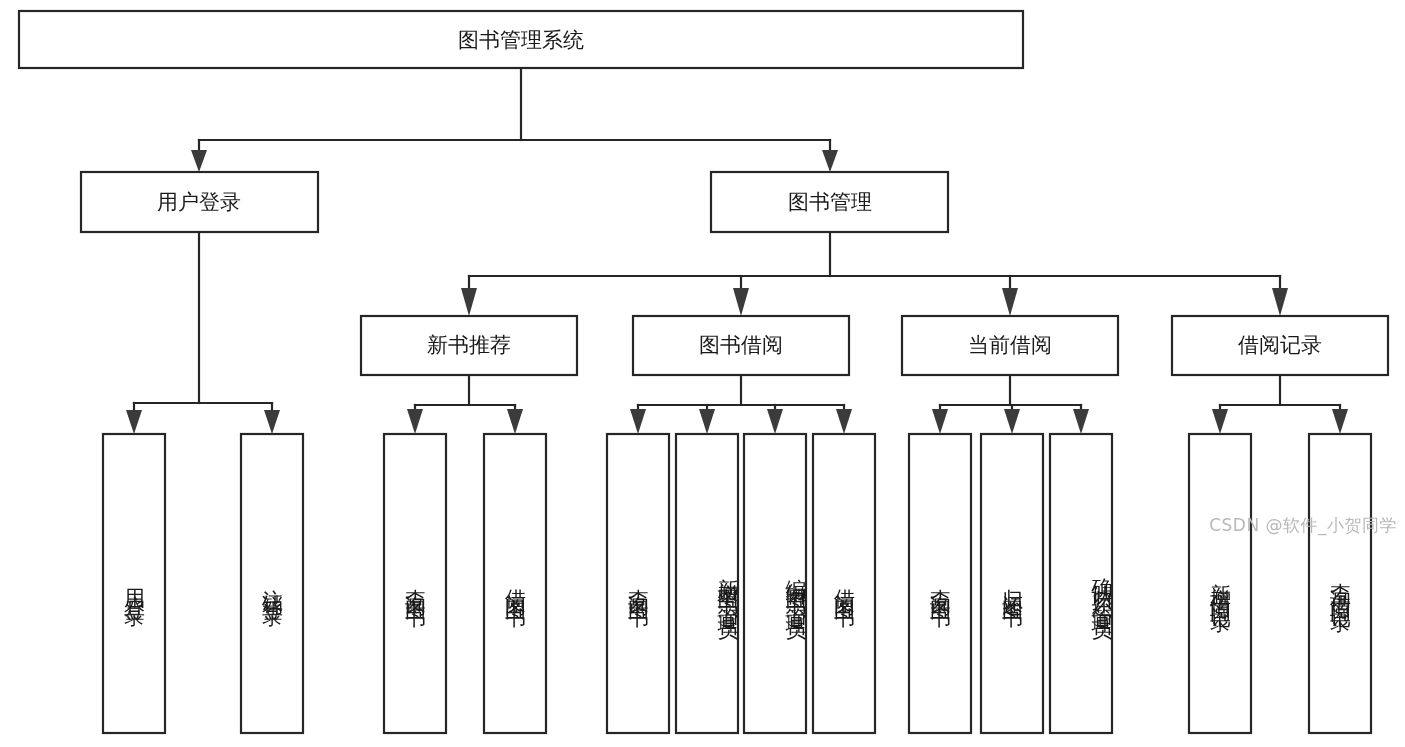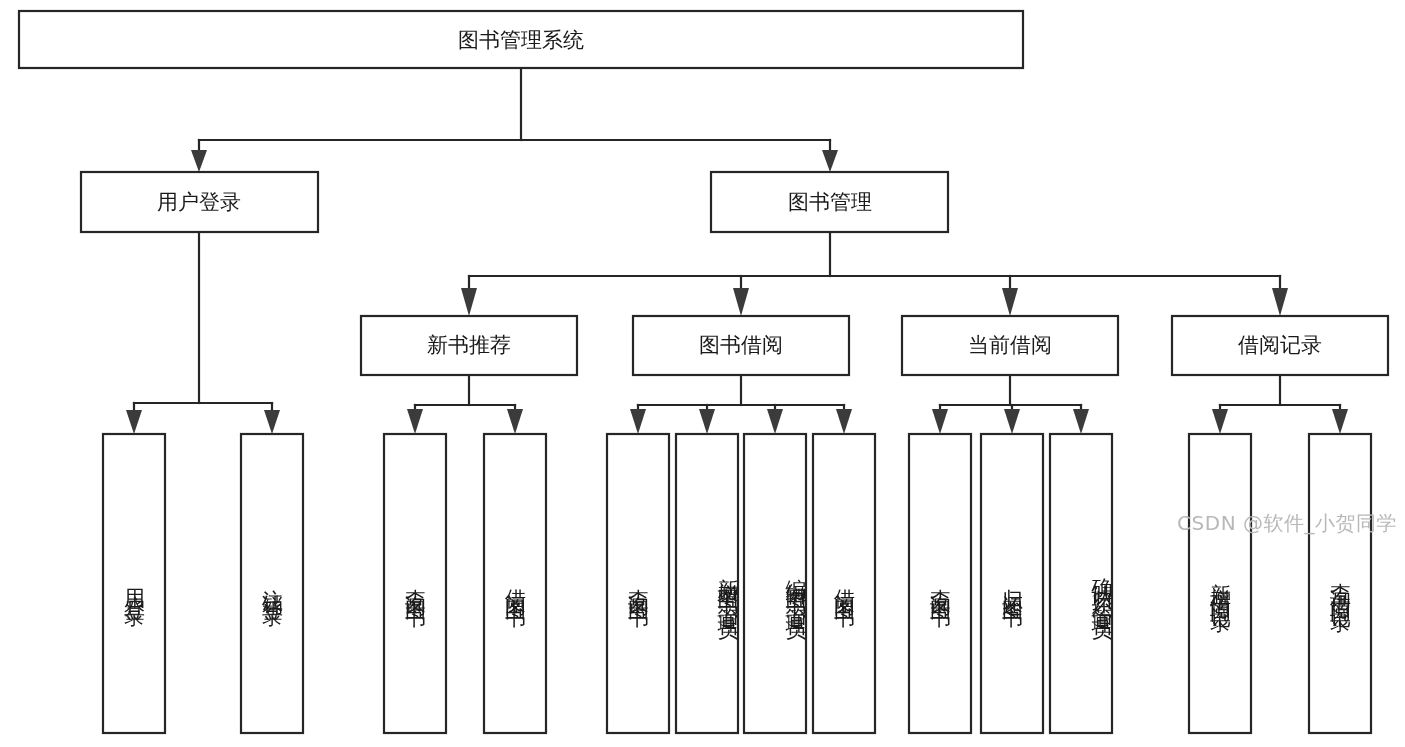--- a/index.html
+++ b/index.html
@@ -61,21 +61,21 @@
     letter-spacing: 6px;
     color: #1a1a1a;
     white-space: nowrap;
     pointer-events: none;
   }
   .watermark {
     position: absolute;
     right: 8px;
     bottom: 6px;
     font-family: "DejaVu Sans", "Liberation Sans", sans-serif;
-    font-size: 20px;
+    font-size: 17px;
     color: #b8b8b8;
     letter-spacing: 0.5px;
     white-space: nowrap;
     text-align: center;
   }
 </style>
 </head>
 <body>
 
 <div id="diagram-root">

